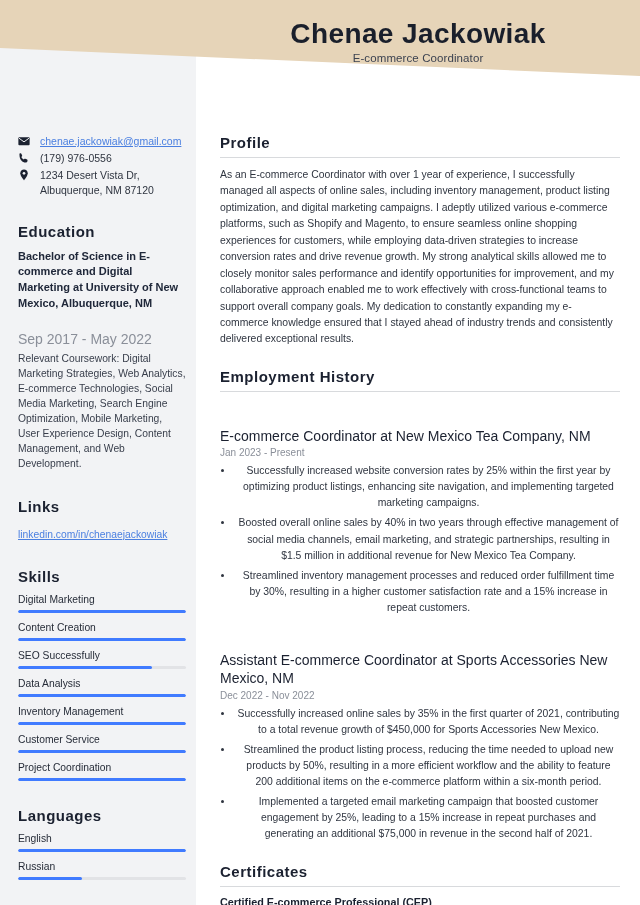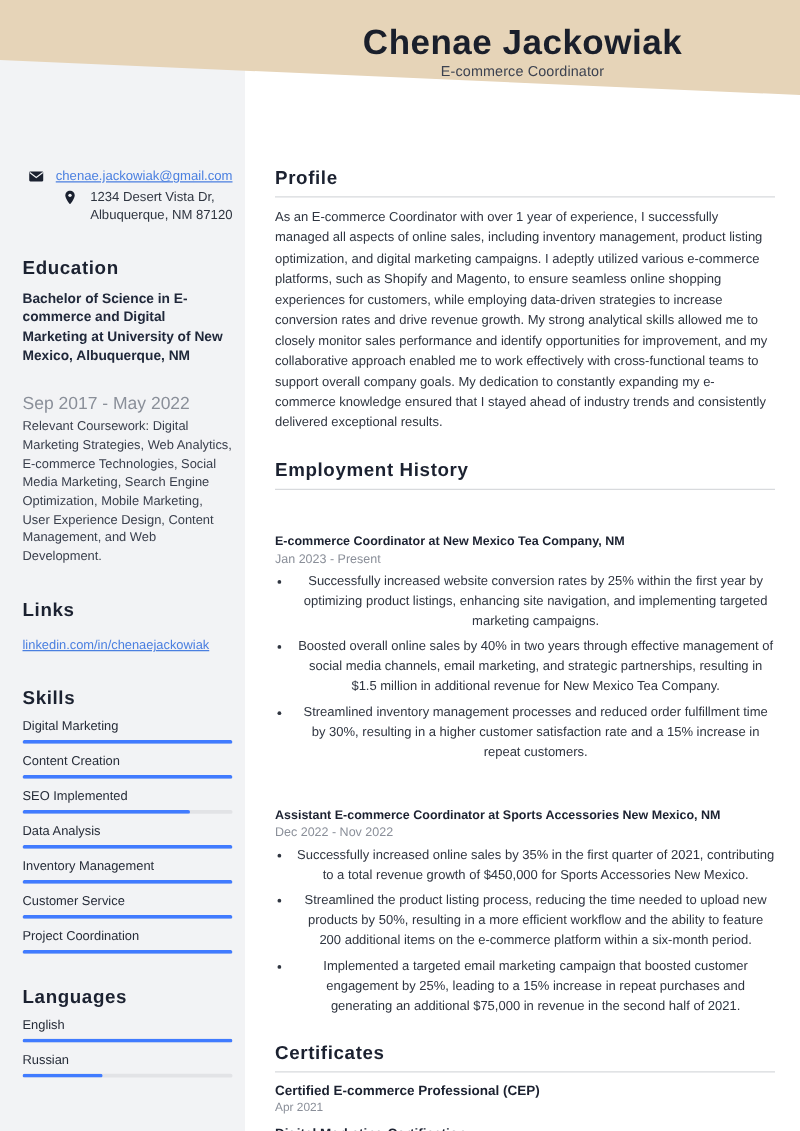--- a/index.html
+++ b/index.html
@@ -34,21 +34,21 @@
   }
   .name {
     font-size: 28px; font-weight: bold; color: #1a1f2b;
     letter-spacing: 0.4px; line-height: 1.12;
   }
   .job-title {
     font-size: 11.5px; color: #3c4250; margin-top: 3px; letter-spacing: 0.1px; text-align: center;
   }
 
   
-  .contact-row { display: flex; align-items: flex-start; margin-bottom: 3px; justify-content: flex-end; }
+  .contact-row { display: flex; align-items: flex-start; margin-bottom: 3px; }
   .ci {
     width: 16px; min-width: 16px; margin-right: 6px;
     display: flex; align-items: center; justify-content: flex-start;
     padding-top: 1px;
   }
   .ci svg { display: block; }
   .contact-text { font-size: 10.5px; color: #2f3540; line-height: 1.35; }
   .contact-link {
     font-size: 10.5px; color: #4a7fe0; text-decoration: underline; line-height: 1.35;
   }
@@ -84,21 +84,21 @@
     font-size: 15px; font-weight: bold; color: #1b2130;
     letter-spacing: 0.5px;
   }
   .rule {
     height: 1px; background: #d8dadd; margin: 6px 0 9px 0; width: 100%;
   }
   .para {
     font-size: 10.4px; color: #2f3540; line-height: 1.58; text-align: left;
   }
   .job { margin-top: 11px; }
-  .job-h { font-size: 10px; font-weight: bold; color: #1b2130; line-height: 1.3; margin-top: 35px; }
+  .job-h { font-size: 14px; font-weight: normal; color: #1b2130; line-height: 1.3; margin-top: 35px; }
   .job-date { font-size: 10px; color: #8a8f99; margin-top: 2px; }
   ul.bullets { margin: 5px 0 0 14px; text-align: center; }
   ul.bullets li {
     font-size: 10.4px; color: #2f3540; line-height: 1.55;
     margin-bottom: 4px; padding-left: 3px;
   }
   .cert { margin-top: 9px; }
   .cert-name { font-size: 10.8px; font-weight: bold; color: #1b2130; }
   .cert-date { font-size: 9.5px; color: #8a8f99; margin-top: 2px; }
   .sec { margin-top: 20px; }
@@ -124,20 +124,28 @@
           <svg width="12" height="12" viewBox="0 0 16 16">
               <rect x="0.5" y="3" width="15" height="10.5" rx="1.2" fill="#1b2130"></rect>
               <path d="M1 4 L8 9.2 L15 4" stroke="#F2F3F5" stroke-width="1.3" fill="none"></path>
             </svg>
         </span>
         <a class="contact-link" href="#">chenae.jackowiak@gmail.com</a>
       </div>
       <div class="contact-row">
         <span class="ci">
           <svg width="12" height="12" viewBox="0 0 16 16">
+              <path d="M3 1.6c1 0 1.4.3 1.8 1.3l.7 1.7c.2.6.1 1-.4 1.4l-.7.5c.7 1.6 1.8 2.8 3.4 3.6l.5-.7c.4-.5.8-.6 1.4-.4l1.8.7c1 .4 1.2.8 1.2 1.8 0 1.5-1.1 2.5-2.6 2.5C6 14 2 10 2 4.2 2 2.7 1.6 1.6 3 1.6z" fill="#1b2130"></path>
+            </svg>
+        </span>
+        <span class="contact-text">(179) 976-0556</span>
+      </div>
+      <div class="contact-row">
+        <span class="ci">
+          <svg width="12" height="12" viewBox="0 0 16 16">
               <path d="M8 0.8C5.2 0.8 3 3 3 5.8c0 3.6 5 9.4 5 9.4s5-5.8 5-9.4C13 3 10.8.8 8 .8z" fill="#1b2130"></path>
               <circle cx="8" cy="5.7" r="1.8" fill="#F2F3F5"></circle>
             </svg>
         </span>
         <span class="contact-text">
           <span>1234 Desert Vista Dr,</span><br>
           <span>Albuquerque, NM 87120</span>
         </span>
       </div>
     </div>
@@ -163,21 +171,21 @@
             <div class="bar-fill" style="width: 100%; background: rgb(64, 123, 255);"></div>
           </div>
         </div>
         <div class="bar-item">
           <div class="bar-label">Content Creation</div>
           <div class="bar-track">
             <div class="bar-fill" style="width: 100%; background: rgb(64, 123, 255);"></div>
           </div>
         </div>
         <div class="bar-item">
-          <div class="bar-label">SEO Implemented</div>
+          <div class="bar-label">SEO Successfully</div>
           <div class="bar-track">
             <div class="bar-fill" style="width: 80%; background: rgb(64, 123, 255);"></div>
           </div>
         </div>
         <div class="bar-item">
           <div class="bar-label">Data Analysis</div>
           <div class="bar-track">
             <div class="bar-fill" style="width: 100%; background: rgb(64, 123, 255);"></div>
           </div>
         </div>

